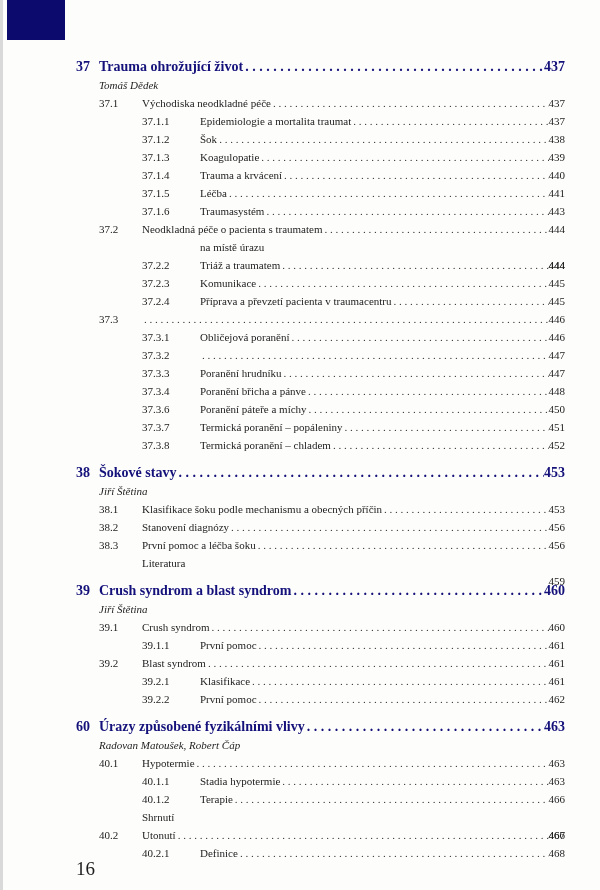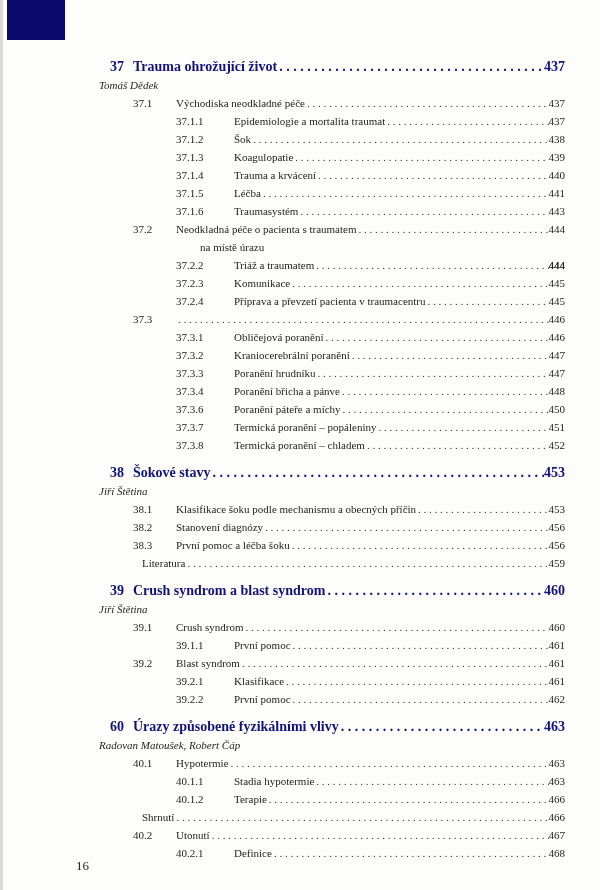--- a/index.html
+++ b/index.html
@@ -4,36 +4,36 @@
 <style>
   html, body { margin:0; padding:0; }
   body {
     width:600px; height:890px; background:#fdfdfc; position:relative; overflow:hidden;
     font-family:"Liberation Serif", "DejaVu Serif", serif; color:#1d1d1d;
   }
   .corner { position:absolute; left:7px; top:0; width:58px; height:40px; background:#0d0a6e; }
   .edge { position:absolute; left:0; top:0; width:3px; height:890px; background:#d9d9d9; }
   .toc { position:absolute; left:76px; top:58px; width:489px; }
   .row { position:relative; height:18px; line-height:18px; font-size:11px; white-space:nowrap; display:flex; }
-  .row .num { flex:none;margin-left:34px; }
+  .row .num { flex:none; }
   .row .title { flex:none; }
   .row .dots { flex:1; overflow:hidden; color:#333; letter-spacing:1.6px; padding:0 2px; }
   .row .dots::before { content:". . . . . . . . . . . . . . . . . . . . . . . . . . . . . . . . . . . . . . . . . . . . . . . . . . . . . . . . . . . . . . . . . . . . . . . . . . . . . . . . . . . . . . . . . . . . . . . . . . . . ."; letter-spacing:0; }
   .row .page { flex:none; text-align:right; }
   .chapter { color:#14127a; font-weight:bold; font-size:14px; }
   .chapter .num { width:23px; }
   .chapter .dots { color:#14127a; }
   .author { font-style:italic; padding-left:23px; }
   .l1 .num { width:66px; padding-left:23px; box-sizing:border-box; }
   .l2 { padding-left:66px; }
   .l2 .num { width:58px; }
   .l2cont { padding-left:124px;flex-direction:column; }
-  .l1plain { padding-left:66px; }
+  .l1plain { padding-left:66px;flex-direction:column; }
   .gap { height:10px; }
-  .pagenum { position:absolute; left:76px; top:858px; font-size:13px; }
+  .pagenum { position:absolute; left:76px; top:858px; font-size:19px; }
 </style>
 </head>
 <body>
 
 <div class="edge"></div>
 <div class="corner"></div>
 
 <div class="toc" id="toc">
     <div class="row chapter">
       <span class="num">37</span>
@@ -121,21 +121,20 @@
       <span class="page">446</span>
     </div>
     <div class="row l2">
       <span class="num">37.3.1</span>
       <span class="title">Obličejová poranění</span>
       <span class="dots"></span>
       <span class="page">446</span>
     </div>
     <div class="row l2">
       <span class="num">37.3.2</span>
-      <span class="title">Kraniocerebrální poranění</span>
       <span class="dots"></span>
       <span class="page">447</span>
     </div>
     <div class="row l2">
       <span class="num">37.3.3</span>
       <span class="title">Poranění hrudníku</span>
       <span class="dots"></span>
       <span class="page">447</span>
     </div>
     <div class="row l2">

